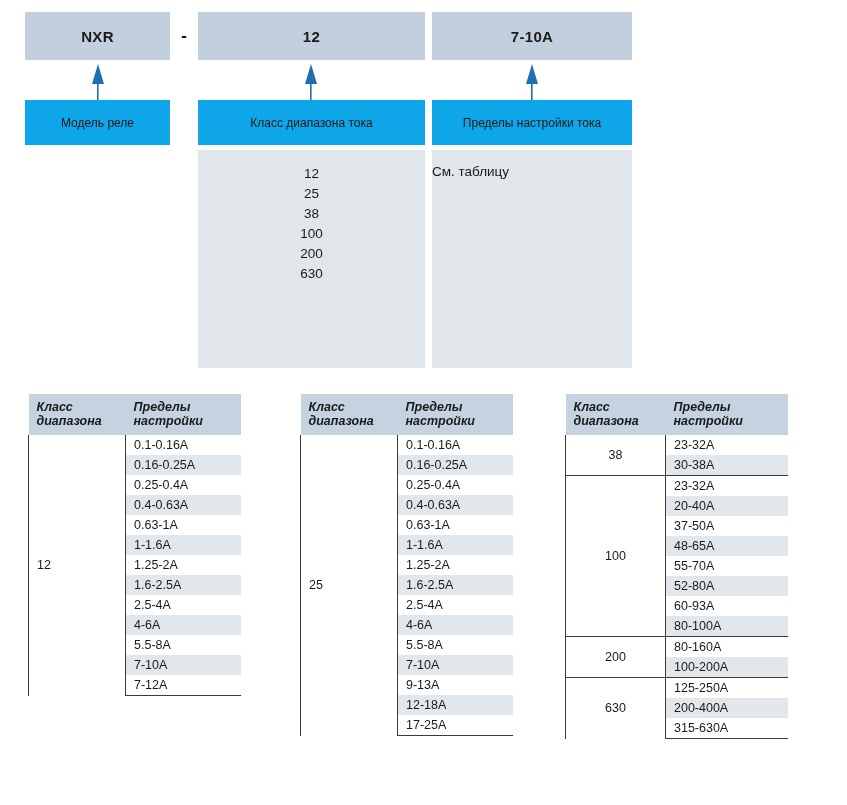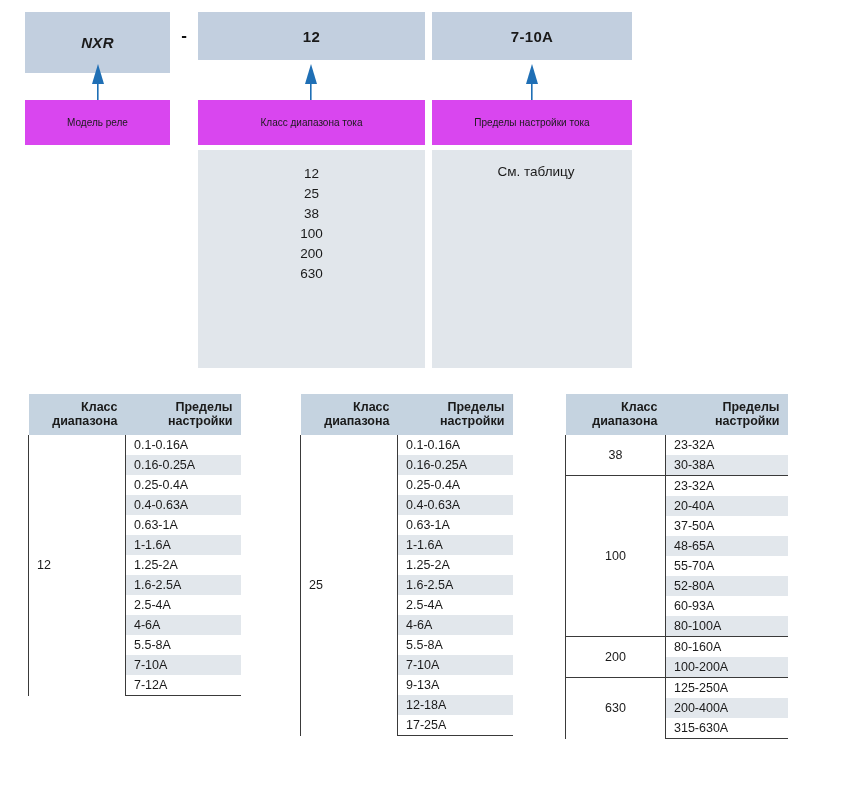--- a/index.html
+++ b/index.html
@@ -34,68 +34,68 @@
     position: absolute;
     display: flex;
     align-items: center;
     justify-content: center;
     font-weight: bold;
     font-size: 17px;
     color: #111;
   }
   .label-box {
     position: absolute;
-    background: #d946ef;
+    background: #0ea5e9;
     display: flex;
     align-items: center;
     justify-content: center;
-    font-size: 10px;
+    font-size: 12px;
     color: #1a1a1a;
   }
   .detail-box {
     position: absolute;
     background: #e1e6eb;
   }
   .detail-list {
     position: absolute;
     left: 0; right: 0;
     top: 14px;
     text-align: center;
     font-size: 13.5px;
     line-height: 20px;
     color: #1a1a1a;
   }
   .detail-note {
     position: absolute;
     left: 0; right: 0;
     top: 14px;
-    text-align: center;
+    text-align: left;
     font-size: 13.5px;
     color: #1a1a1a;
-    margin-left: 8px;
   }
   .arrow { position: absolute; }
 
   
   .spec-table {
     position: absolute;
     border-collapse: collapse;
     font-size: 12.5px;
     table-layout: fixed;
   }
   .spec-table th {
     background: #c5d3e0;
     font-weight: bold;
     font-size: 12.5px;
-    text-align: right;
+    text-align: left;
     vertical-align: top;
     padding: 6px 8px 7px 8px;
     line-height: 14px;
     color: #1a1a1a;
     border: none;
+    font-style: italic;
   }
   .spec-table td {
     padding: 0 8px;
     height: 20px;
     line-height: 18px;
     color: #1a1a1a;
     vertical-align: middle;
   }
   .col-class {
     text-align: left;
@@ -108,21 +108,21 @@
   .col-limit.stripe { background: #e2e7ec; }
   .grp-top { border-top: 1.3px solid #3a3a3a; }
   .tbl-bottom td { border-bottom: 1.3px solid #3a3a3a; }
   .hdr-divider { border-left: 1.3px solid #3a3a3a; border-right: 1.3px solid #3a3a3a; }
 </style>
 </head>
 <body>
 
 <div id="naming-key">
 
-  <div class="code-box" style="left:25px; top:12px; width:145px; height:61px;font-style:italic;">
+  <div class="code-box" style="left:25px; top:12px; width:145px; height:48px;">
     <span>NXR</span>
   </div>
 
   <div class="sep-dash" style="left:170px; top:12px; width:28px; height:48px;">-</div>
 
   <div class="code-box" style="left:198px; top:12px; width:227px; height:48px;">
     <span>12</span>
   </div>
 
   <div class="code-box" style="left:432px; top:12px; width:200px; height:48px;">

